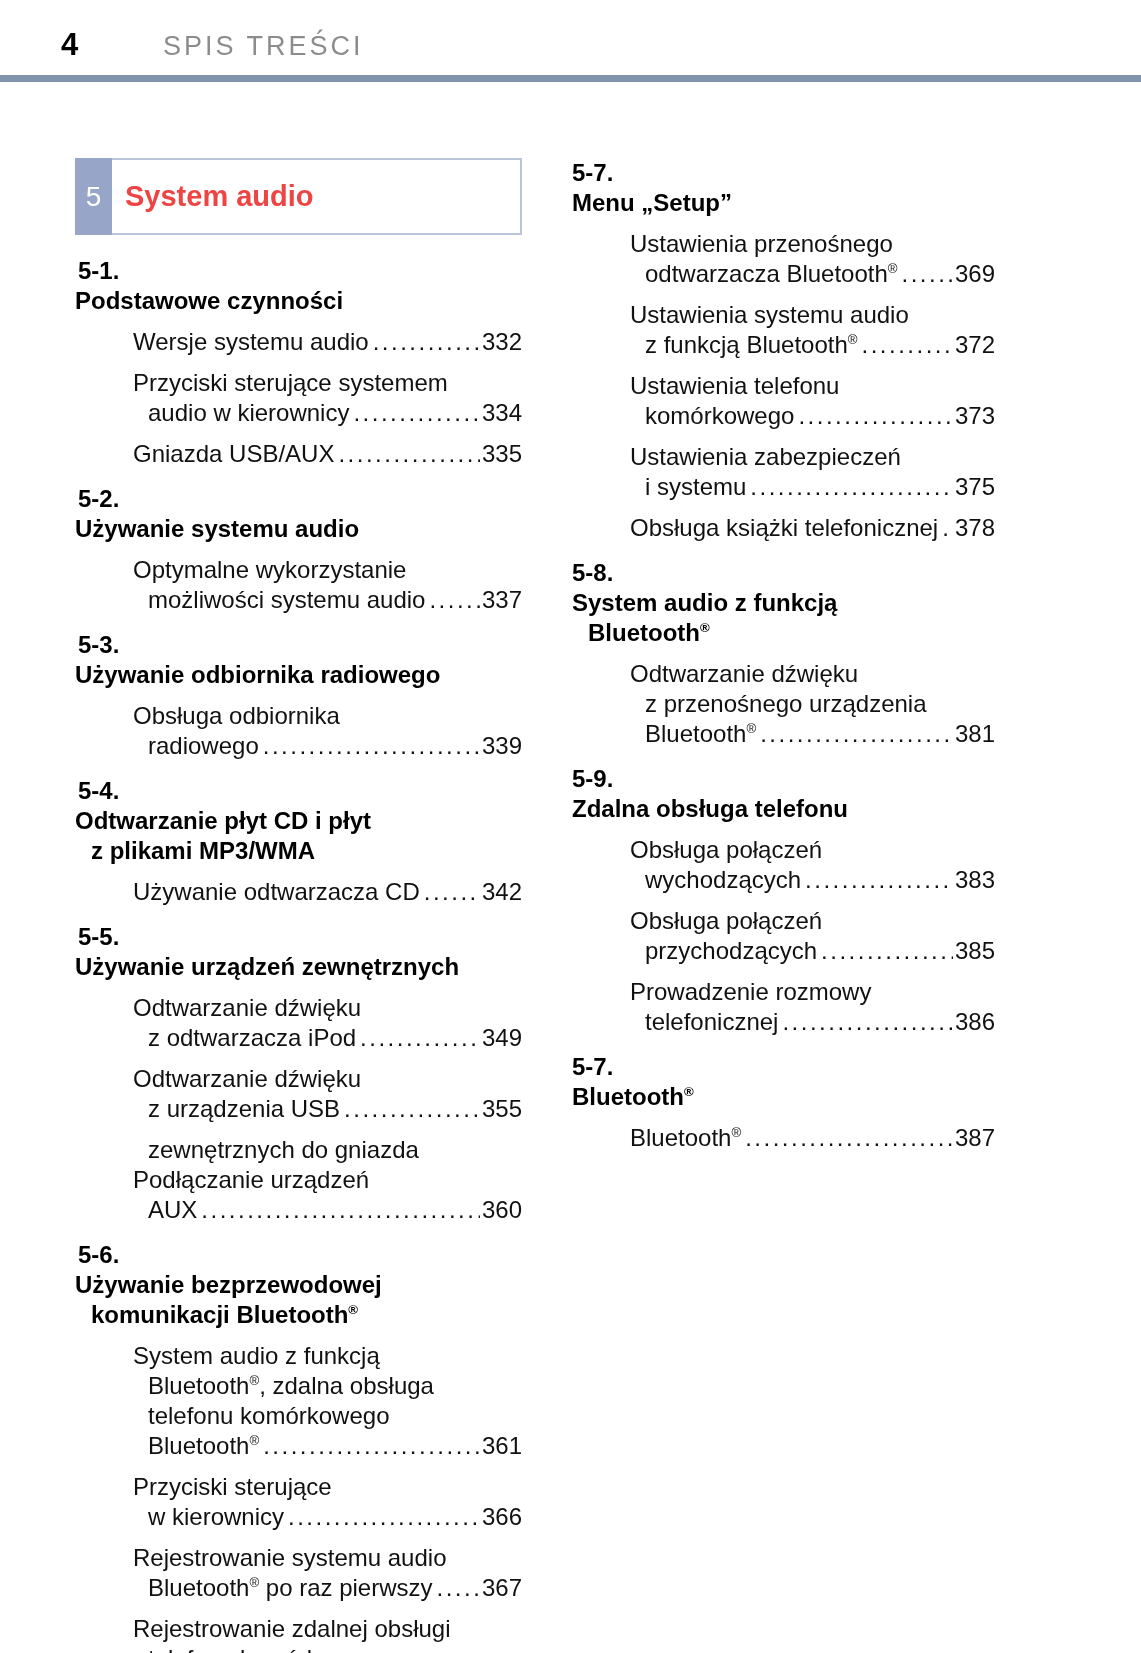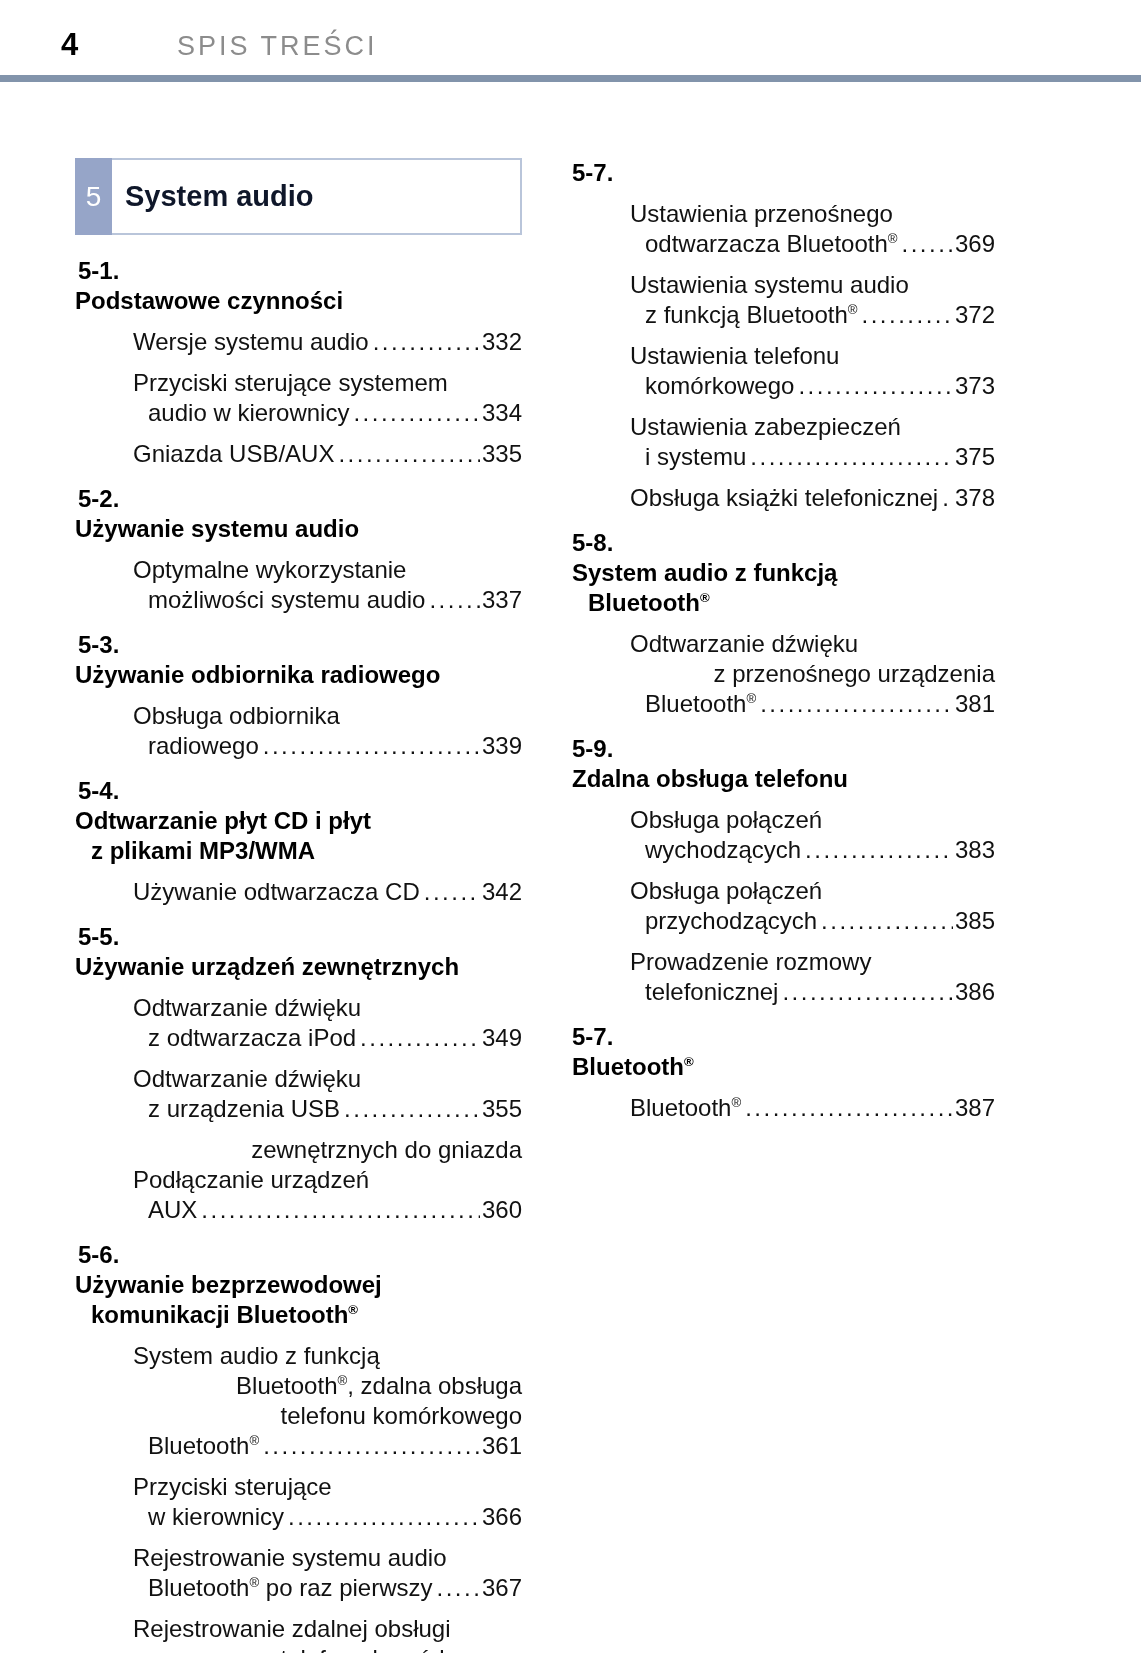--- a/index.html
+++ b/index.html
@@ -13,21 +13,21 @@
     color: #111111;
     overflow: hidden;
   }
 
   
   .pagenum {
     position: absolute; left: 61px; top: 27px;
     font-size: 31px; font-weight: bold; color: #000;
   }
   .htitle {
-    position: absolute; left: 177px; top: 31px;
+    position: absolute; left: 163px; top: 31px;
     font-size: 27px; color: #8c8c8c; letter-spacing: 3px;
   }
   .hrule {
     position: absolute; left: 0; top: 75px;
     width: 1141px; height: 7px; background: #8294ab;
   }
 
   
   .cols { position: absolute; left: 75px; top: 158px; display: flex; }
   .col-left  { width: 447px; margin-right: 50px; }
@@ -36,35 +36,35 @@
   
   .chapter-box { display: flex; height: 77px; margin-bottom: 21px; }
   .chapter-num {
     flex: 0 0 37px; background: #96a5c8; color: #ffffff;
     font-size: 28px; display: flex; align-items: center; justify-content: center;
   }
   .chapter-titlebox {
     flex: 1 1 auto; background: #ffffff;
     border-top: 2px solid #b9c5da; border-right: 2px solid #b9c5da; border-bottom: 2px solid #b9c5da;
     display: flex; align-items: center; padding-left: 13px;
-    font-size: 29px; font-weight: bold; color: #0f172a;
+    font-size: 29px; font-weight: bold; color: #ef4444;
   }
 
   
   .section { margin-top: 15px; }
   .section:first-child { margin-top: 0; }
   .sec-head { display: flex; font-weight: bold; font-size: 24px; line-height: 30px; color: #000; flex-direction: column; }
   .sec-id { flex: 0 0 auto; min-width: 49px; margin-right: 7px; white-space: nowrap; }
   .col-left .sec-id { padding-left: 3px; }
   .sec-title { flex: 1 1 auto; }
   .sec-title-line.cont { padding-left: 16px; }
 
   .entry { margin-top: 11px; padding-left: 58px; font-size: 24px; line-height: 30px; }
   .col-left .entry { padding-left: 58px; }
-  .entry-line.cont { padding-left: 15px; text-align: right; }
+  .entry-line.cont { padding-left: 15px; }
   .entry-line.leader { display: flex; align-items: baseline; }
   .entry-line .t { flex: 0 0 auto; white-space: nowrap; }
   .dots {
     flex: 1 1 auto; overflow: hidden; white-space: nowrap;
     margin: 0 2px 0 4px; min-width: 10px;
   }
   .dots::after {
     content: "..........................................................................";
     letter-spacing: 2.5px;
   }
@@ -243,20 +243,23 @@
               </div>
             </div>
           </div>
         </div>
     </div>
     <div class="col-right">
       <div id="sections-right">
           <div class="section">
             <div class="sec-head">
               <span class="sec-id">5-7.</span>
+              <span class="sec-title">
+                <div class="sec-title-line">Menu „Setup”</div>
+              </span>
             </div>
             <div class="entry">
               <div class="entry-line"><span class="t">Ustawienia przenośnego</span></div>
               <div class="entry-line cont leader">
                 <span class="t">odtwarzacza Bluetooth<sup class="reg">®</sup></span>
                 <span class="dots"></span>
                 <span class="pg">369</span>
               </div>
             </div>
             <div class="entry">

